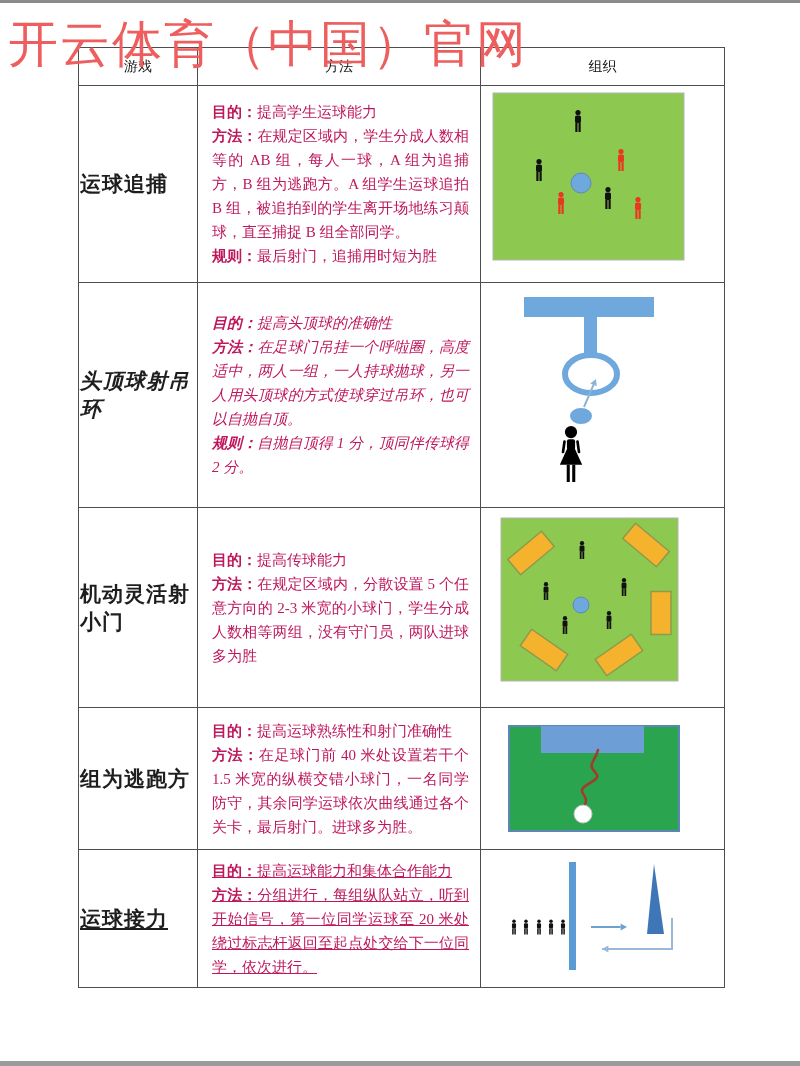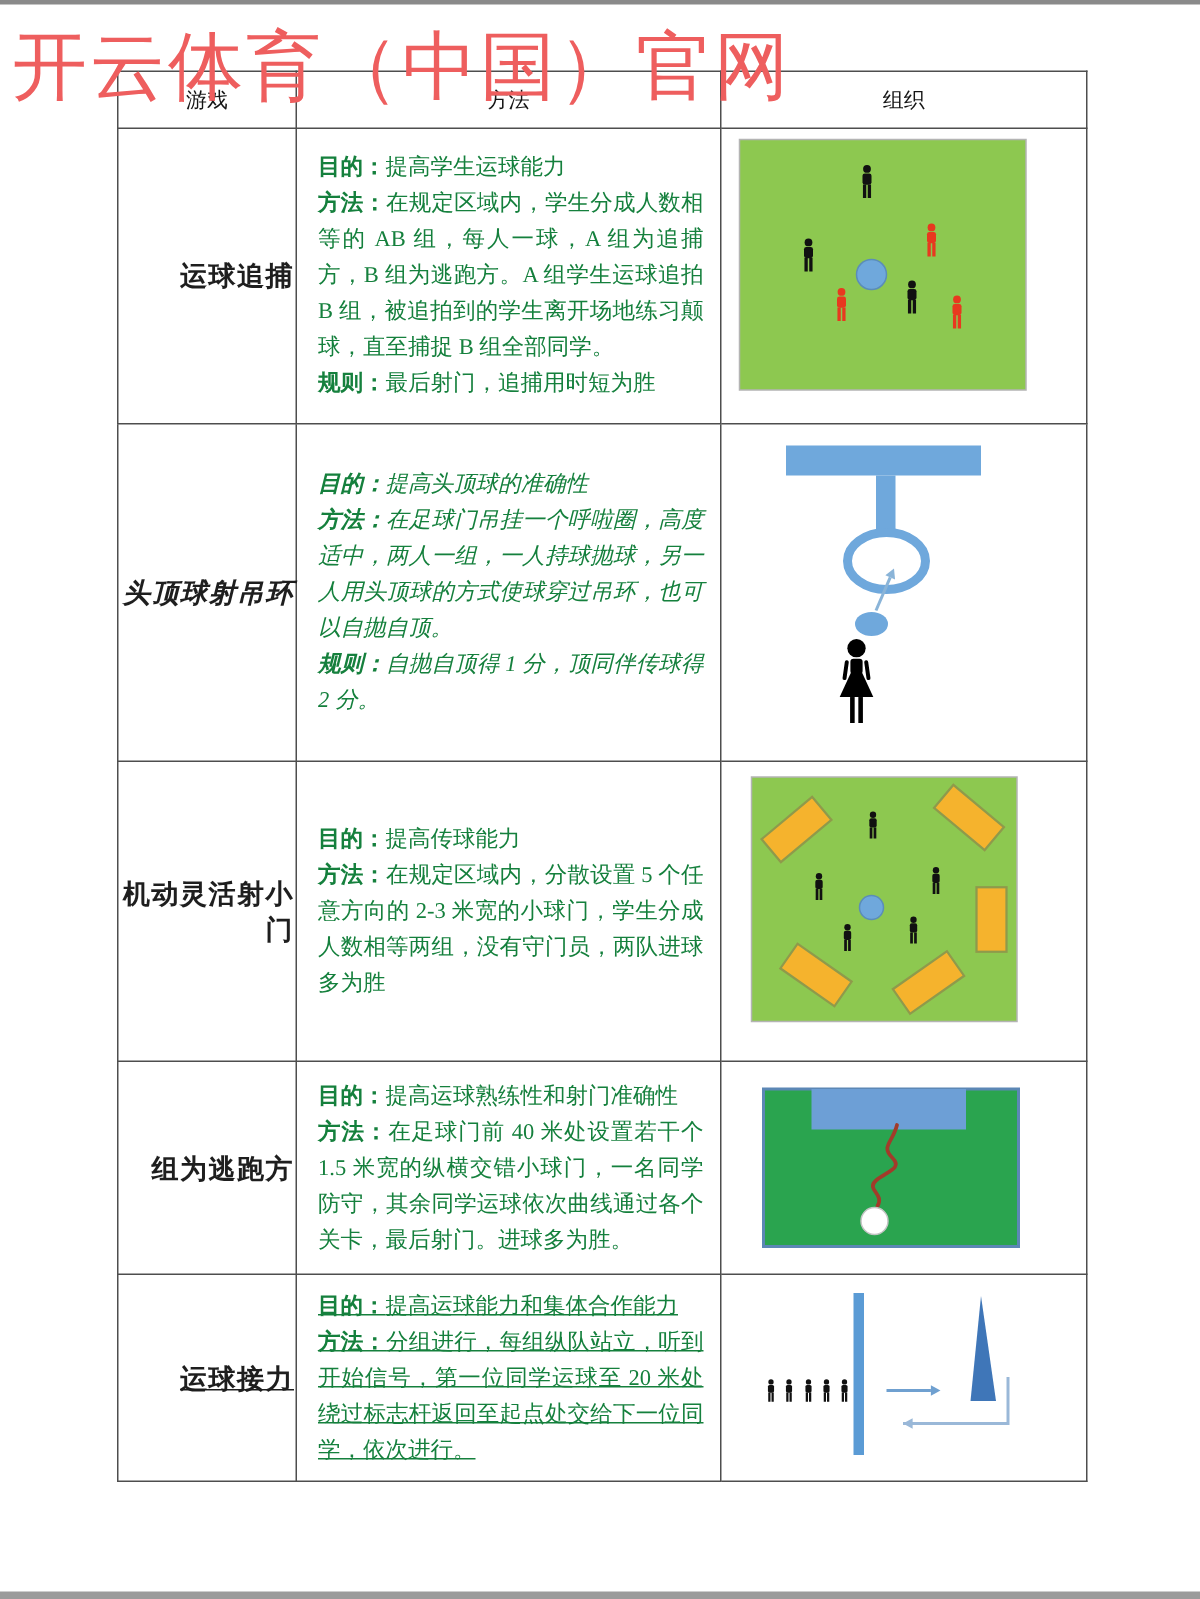--- a/index.html
+++ b/index.html
@@ -20,26 +20,26 @@
   }
   .games-table th,.games-table td{border:1.6px solid #4e4e4e;box-sizing:border-box;}
   .games-table th{
     height:38px;font-size:14px;font-weight:400;color:#141414;
     font-family:"Liberation Sans","DejaVu Sans",sans-serif;
   }
   .col-game{width:119px;}
   .col-method{width:283px;}
   .col-org{width:243px;}
   td.c-name{
-    text-align:right;vertical-align:middle;
-    font-weight:700;font-size:18px;color:#1e1e1e;letter-spacing:1px;
+    text-align:left;vertical-align:middle;
+    font-weight:700;font-size:21px;color:#1e1e1e;letter-spacing:1px;
   }
   td.c-method{
     font-family:"Liberation Serif","DejaVu Serif",serif;
-    font-size:15px;line-height:24px;color:#15803d;
+    font-size:15px;line-height:24px;color:#be185d;
     padding:8px 11px 8px 14px;vertical-align:middle;text-align:justify;
   }
   td.c-method .mline{margin:0;}
   .mlabel{font-weight:700;}
   td.c-org{padding:0;vertical-align:top;}
   td.c-org svg{display:block;}
   tr.r0 td{height:196px;}
   tr.r1 td{height:224px;font-style:italic;}
   tr.r2 td{height:199px;}
   tr.r3 td{height:141px;}

